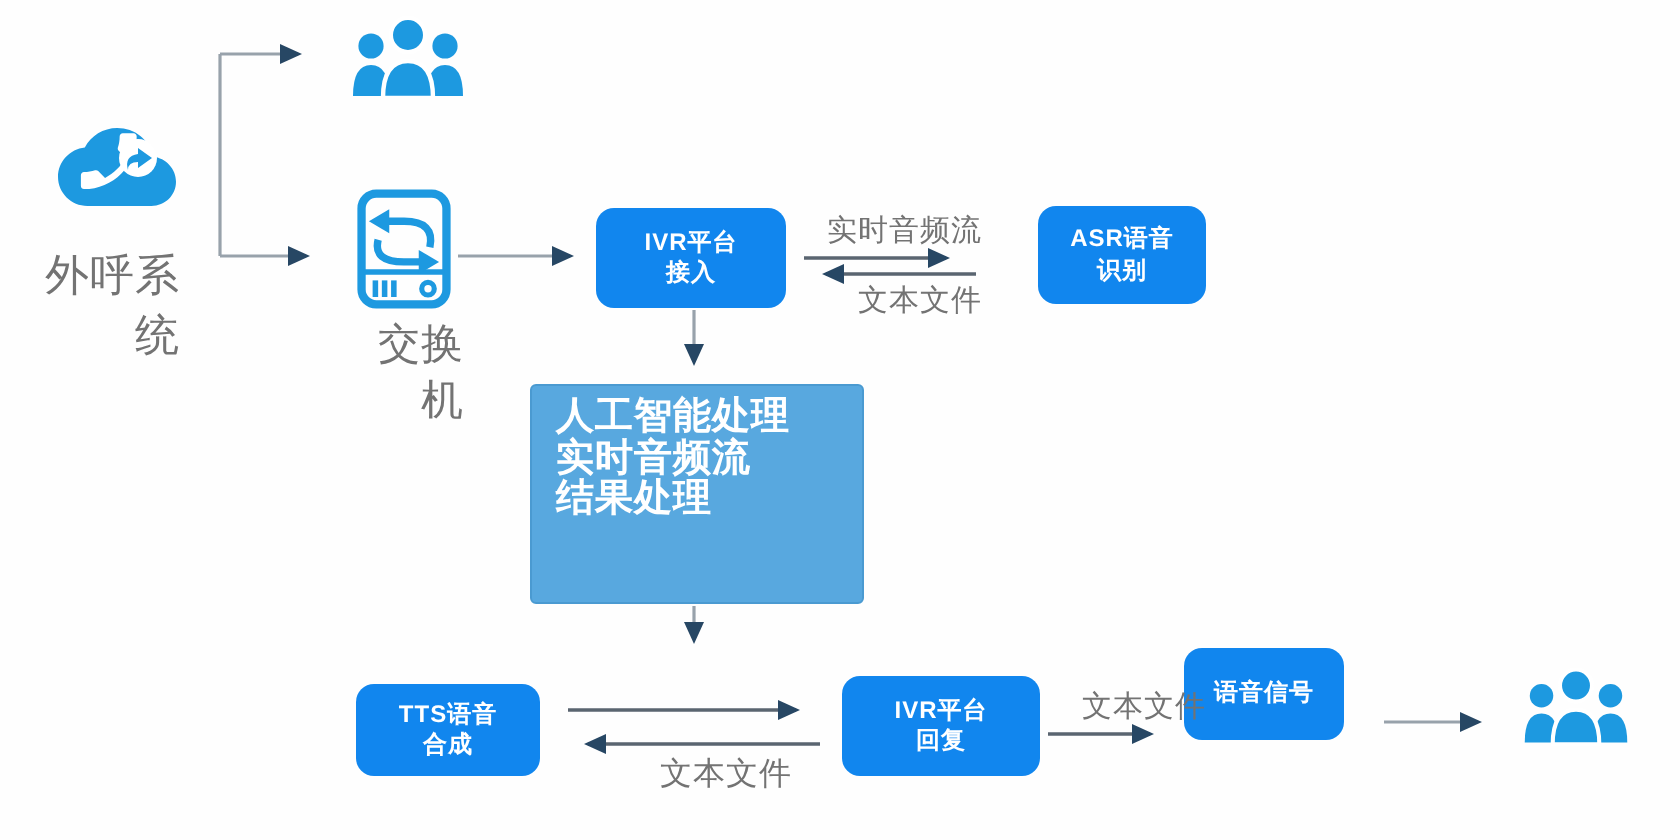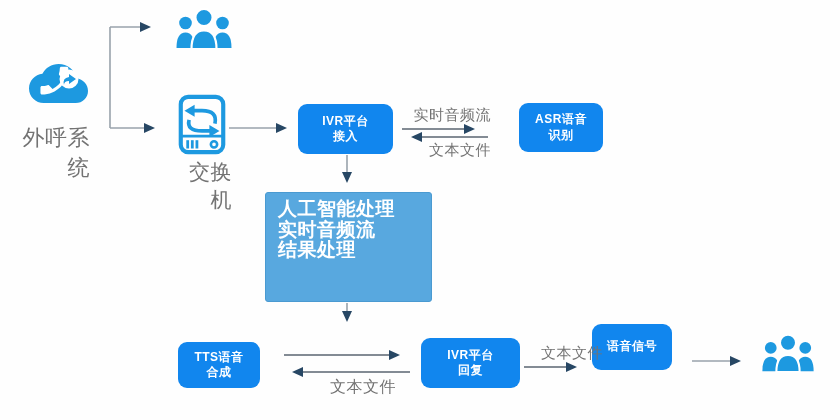--- a/index.html
+++ b/index.html
@@ -124,21 +124,21 @@
     <div>ASR语音</div>
     <div>识别</div>
   </div>
 
   <div class="panel">
     <div>人工智能处理</div>
     <div>实时音频流</div>
     <div>结果处理</div>
   </div>
 
-  <div class="node" style="left:178px;top:342px;width:82px;height:46px">
+  <div class="node" style="left:178px;top:342px;width:92px;height:46px">
     <div>TTS语音</div>
     <div>合成</div>
   </div>
 
   <div class="node" style="left:421px;top:338px;width:99px;height:50px">
     <div>IVR平台</div>
     <div>回复</div>
   </div>
 
   <div class="node" style="left:592px;top:324px;width:80px;height:46px">

